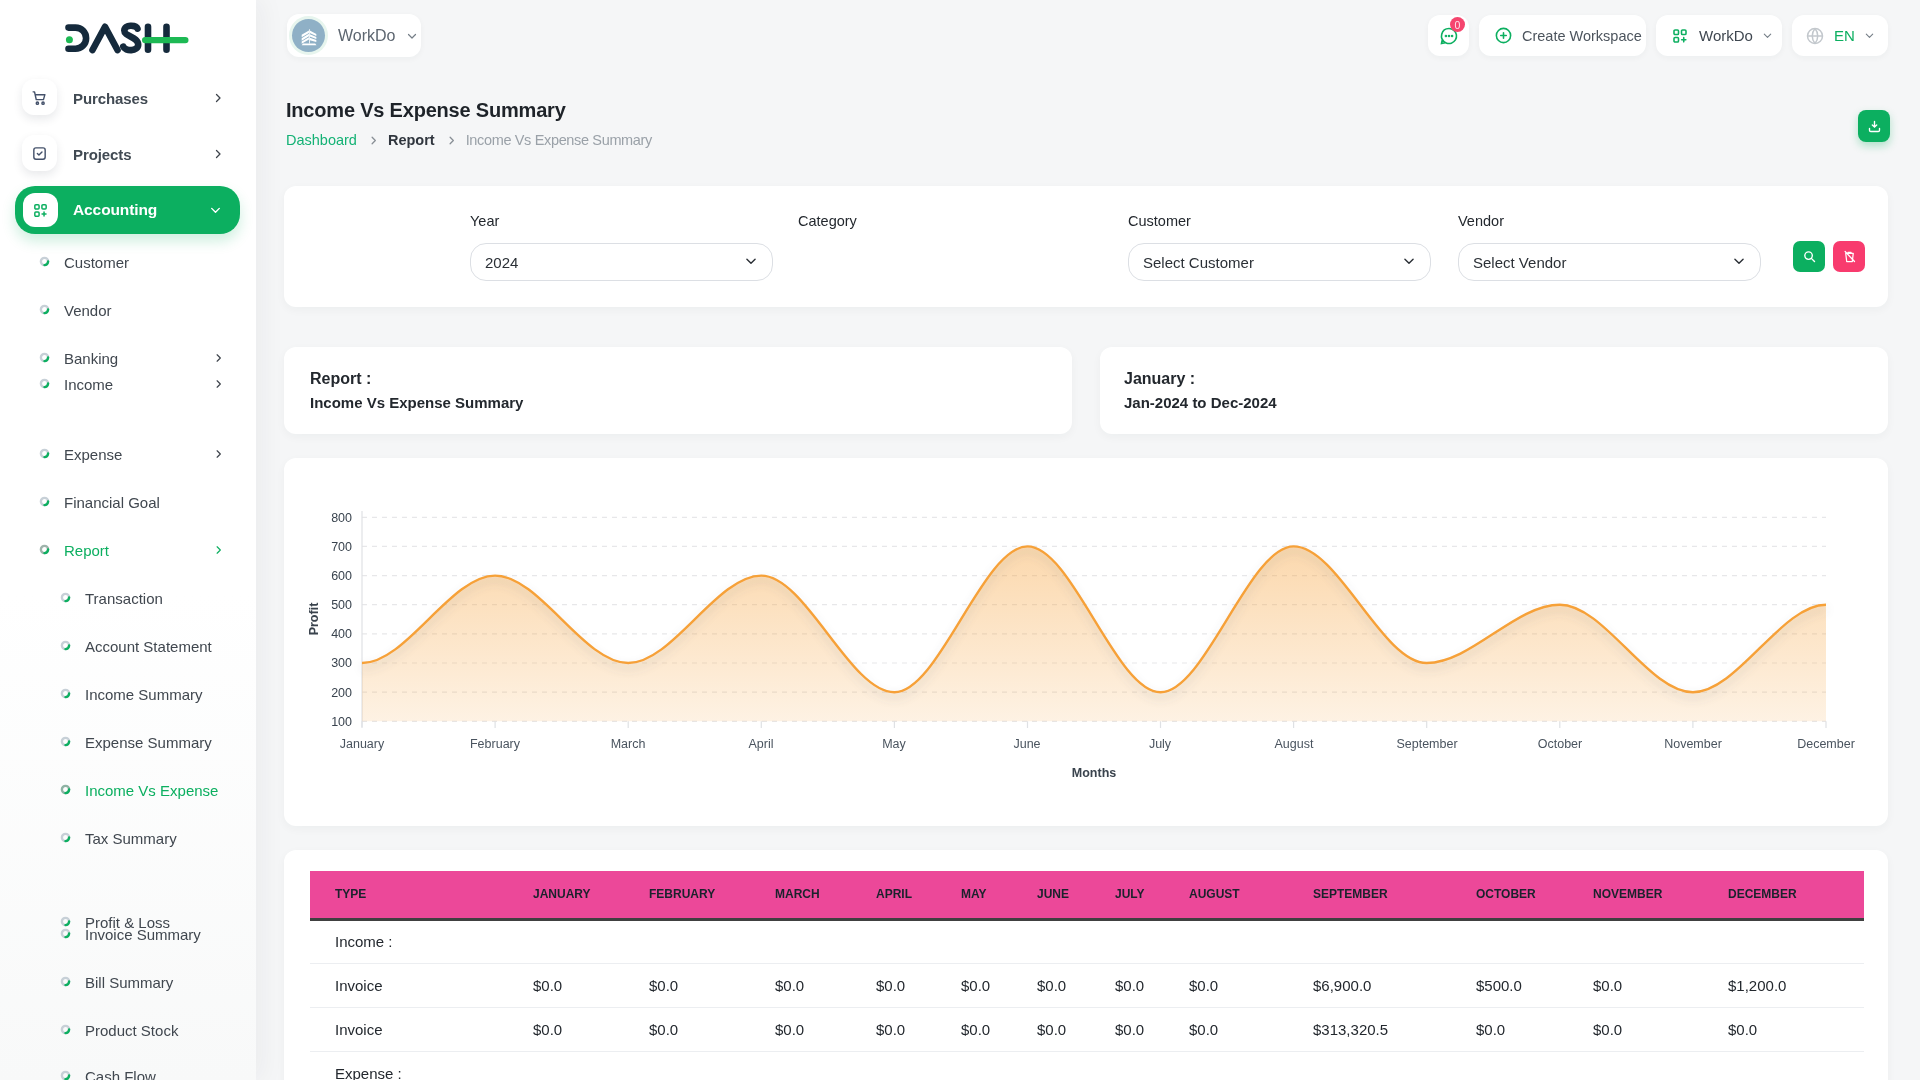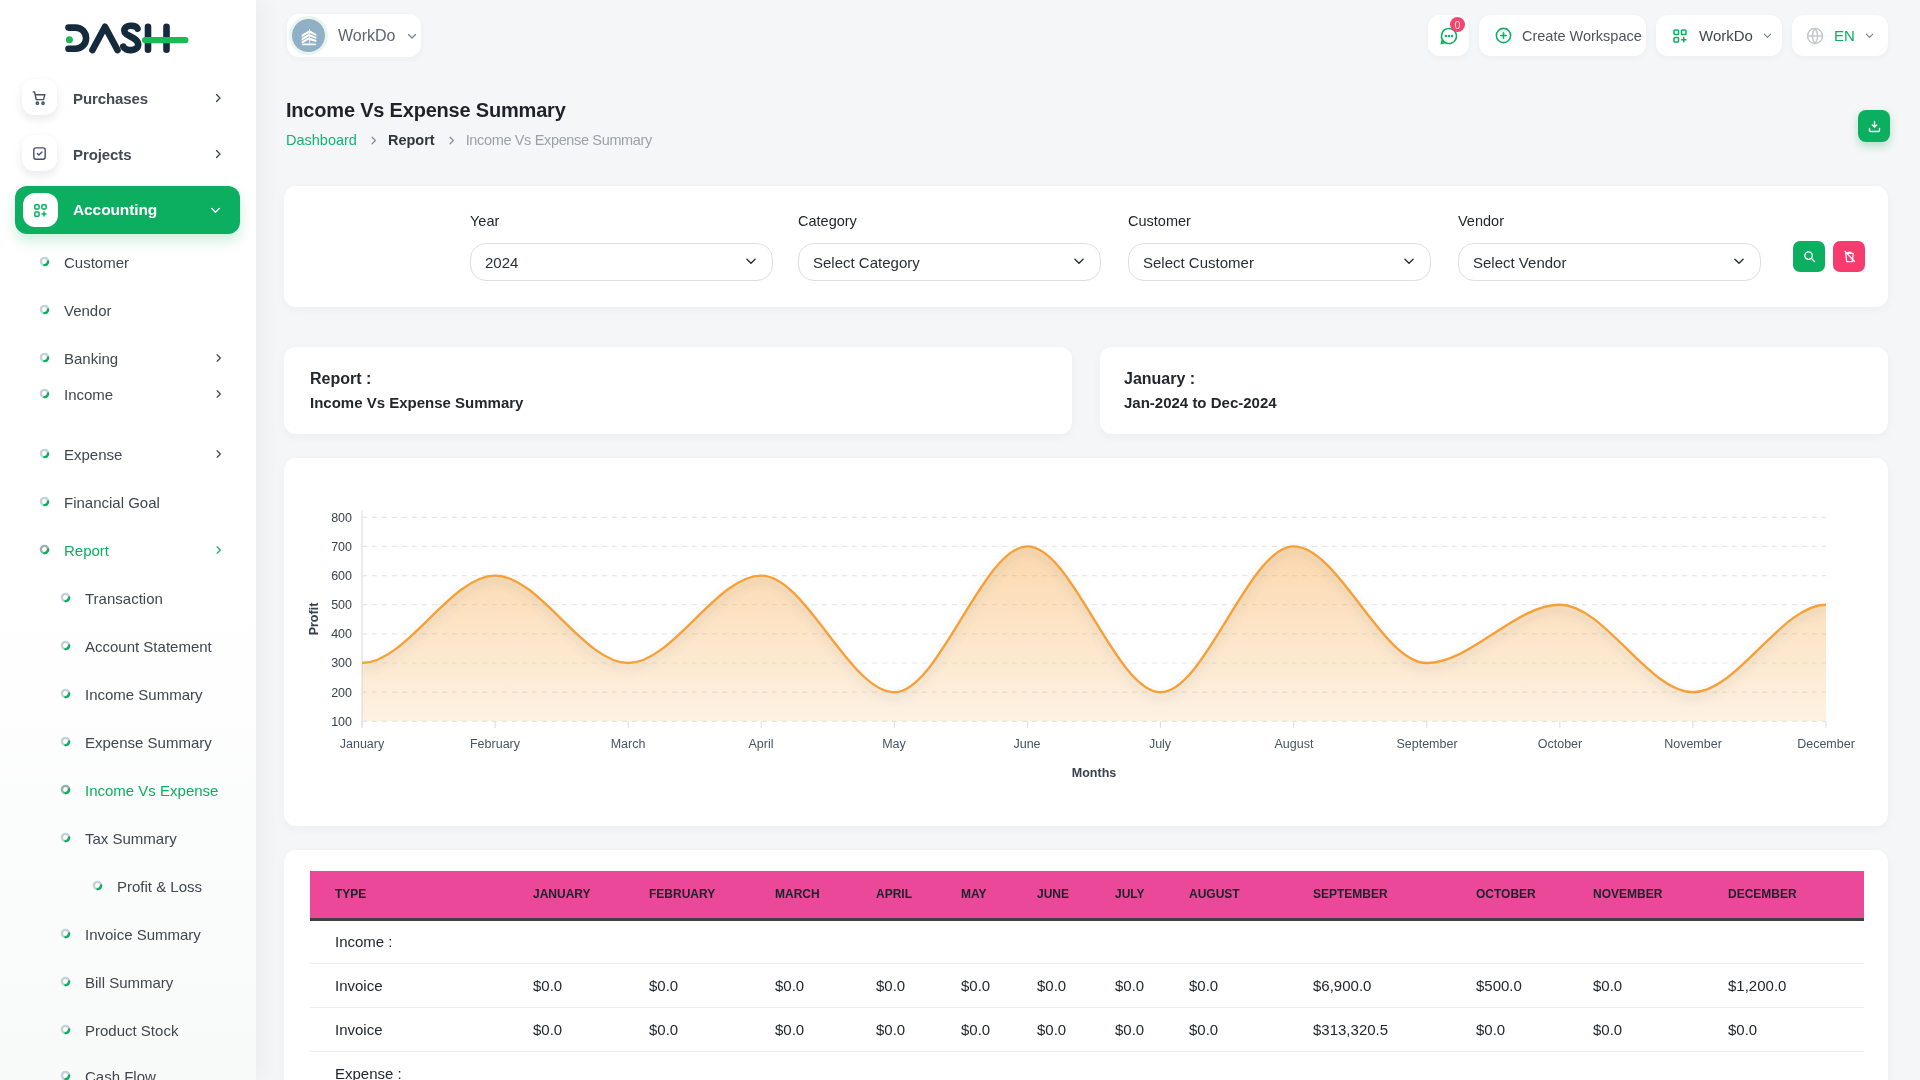--- a/index.html
+++ b/index.html
@@ -68,21 +68,21 @@
           <circle cx="17" cy="20" r="1.6"></circle>
           <path d="M3 4h2l2.4 11h10.2l2-7H6"></path>
         </svg>
       </div>
     <div class="mTxt">Purchases</div>
     <svg class="chevR" width="12" height="12" viewBox="0 0 24 24" fill="none" stroke="#3d434b" stroke-width="2.6" stroke-linecap="round" stroke-linejoin="round">
         <path d="M9 5l7 7-7 7"></path>
       </svg>
   </div>
 
-  <div class="abs" style="left:15px; top:186px; width:225px; height:48px; background:#0caf60; border-radius:12px; box-shadow:0 7px 14px rgba(12,175,96,.20);">
+  <div class="abs" style="left:15px; top:186px; width:225px; height:48px; background:#0caf60; border-radius:20px; box-shadow:0 7px 14px rgba(12,175,96,.20);">
     <div class="abs" style="left:8px; top:7px; width:35px; height:34px; background:#fff; border-radius:12px; display:flex; align-items:center; justify-content:center;">
       <svg width="17" height="17" viewBox="0 0 24 24" fill="none" stroke="#0caf60" stroke-width="2.1" stroke-linecap="round" stroke-linejoin="round">
           <rect x="4" y="4" width="6" height="6" rx="1.4"></rect>
           <rect x="14" y="4" width="6" height="6" rx="1.4"></rect>
           <rect x="4" y="14" width="6" height="6" rx="1.4"></rect>
           <path d="M17 14.2v5.6M14.2 17h5.6"></path>
         </svg>
     </div>
     <div class="abs" style="left:58px; top:50%; transform:translateY(-50%); color:#fff; font-size:15.5px; font-weight:700; letter-spacing:-0.1px;">Accounting</div>
     <svg class="abs" style="right:18px; top:50%; transform:translateY(-50%);" width="13" height="13" viewBox="0 0 24 24" fill="none" stroke="#fff" stroke-width="2.6" stroke-linecap="round" stroke-linejoin="round">
@@ -107,21 +107,21 @@
   <div class="sItem" style="top:346px;">
       <span class="bullet"><svg width="11" height="11" viewBox="0 0 11 11">
           <circle cx="5.5" cy="5.5" r="3.6" fill="none" stroke="#c7d0d7" stroke-width="2.4"></circle>
           <path d="M5.5 9.1 A3.6 3.6 0 0 0 9.1 5.5" fill="none" stroke="#0caf60" stroke-width="2.4" stroke-linecap="round"></path>
         </svg></span>
       <span class="sTxt">Banking</span>
     <svg class="abs" style="left:213px; top:50%; transform:translateY(-50%);" width="11" height="11" viewBox="0 0 24 24" fill="none" stroke="#3d434b" stroke-width="2.6" stroke-linecap="round" stroke-linejoin="round">
         <path d="M9 5l7 7-7 7"></path>
       </svg>
     </div>
-  <div class="sItem" style="top:382px;">
+  <div class="sItem" style="top:372px;">
       <span class="bullet"><svg width="11" height="11" viewBox="0 0 11 11">
           <circle cx="5.5" cy="5.5" r="3.6" fill="none" stroke="#c7d0d7" stroke-width="2.4"></circle>
           <path d="M5.5 9.1 A3.6 3.6 0 0 0 9.1 5.5" fill="none" stroke="#0caf60" stroke-width="2.4" stroke-linecap="round"></path>
         </svg></span>
       <span class="sTxt">Income</span>
     <svg class="abs" style="left:213px; top:50%; transform:translateY(-50%);" width="11" height="11" viewBox="0 0 24 24" fill="none" stroke="#3d434b" stroke-width="2.6" stroke-linecap="round" stroke-linejoin="round">
         <path d="M9 5l7 7-7 7"></path>
       </svg>
     </div>
   <div class="sItem" style="top:442px;">
@@ -187,21 +187,21 @@
         </svg></span>
       <span class="sTxt2 green">Income Vs Expense</span>
     </div>
   <div class="sItem" style="top:826px;">
       <span class="bullet2"><svg width="11" height="11" viewBox="0 0 11 11">
           <circle cx="5.5" cy="5.5" r="3.6" fill="none" stroke="#c7d0d7" stroke-width="2.4"></circle>
           <path d="M5.5 9.1 A3.6 3.6 0 0 0 9.1 5.5" fill="none" stroke="#0caf60" stroke-width="2.4" stroke-linecap="round"></path>
         </svg></span>
       <span class="sTxt2">Tax Summary</span>
     </div>
-  <div class="sItem" style="top:874px;margin-left:32px;">
+  <div class="sItem" style="top:910px;">
       <span class="bullet2"><svg width="11" height="11" viewBox="0 0 11 11">
           <circle cx="5.5" cy="5.5" r="3.6" fill="none" stroke="#c7d0d7" stroke-width="2.4"></circle>
           <path d="M5.5 9.1 A3.6 3.6 0 0 0 9.1 5.5" fill="none" stroke="#0caf60" stroke-width="2.4" stroke-linecap="round"></path>
         </svg></span>
       <span class="sTxt2">Profit &amp; Loss</span>
     </div>
   <div class="sItem" style="top:922px;">
       <span class="bullet2"><svg width="11" height="11" viewBox="0 0 11 11">
           <circle cx="5.5" cy="5.5" r="3.6" fill="none" stroke="#c7d0d7" stroke-width="2.4"></circle>
           <path d="M5.5 9.1 A3.6 3.6 0 0 0 9.1 5.5" fill="none" stroke="#0caf60" stroke-width="2.4" stroke-linecap="round"></path>
@@ -314,26 +314,20 @@
 
 <div class="card" style="left:284px; top:186px; width:1604px; height:121px;">
   <div class="flabel" style="left:186px; top:27px;">Year</div>
   <div class="fselect" style="left:186px;">
       <span>2024</span>
       <span class="car"><svg width="14" height="14" viewBox="0 0 24 24" fill="none" stroke="#2a2f35" stroke-width="2.4" stroke-linecap="round" stroke-linejoin="round">
           <path d="M5 9l7 7 7-7"></path>
         </svg></span>
     </div>
   <div class="flabel" style="left:514px; top:27px;">Category</div>
-  <div class="fselect" style="left:514px;">
-      <span>Select Category</span>
-      <span class="car"><svg width="14" height="14" viewBox="0 0 24 24" fill="none" stroke="#2a2f35" stroke-width="2.4" stroke-linecap="round" stroke-linejoin="round">
-          <path d="M5 9l7 7 7-7"></path>
-        </svg></span>
-    </div>
   <div class="flabel" style="left:844px; top:27px;">Customer</div>
   <div class="fselect" style="left:844px;text-align:right;">
       <span>Select Customer</span>
       <span class="car"><svg width="14" height="14" viewBox="0 0 24 24" fill="none" stroke="#2a2f35" stroke-width="2.4" stroke-linecap="round" stroke-linejoin="round">
           <path d="M5 9l7 7 7-7"></path>
         </svg></span>
     </div>
   <div class="flabel" style="left:1174px; top:27px;">Vendor</div>
   <div class="fselect" style="left:1174px;">
       <span>Select Vendor</span>

